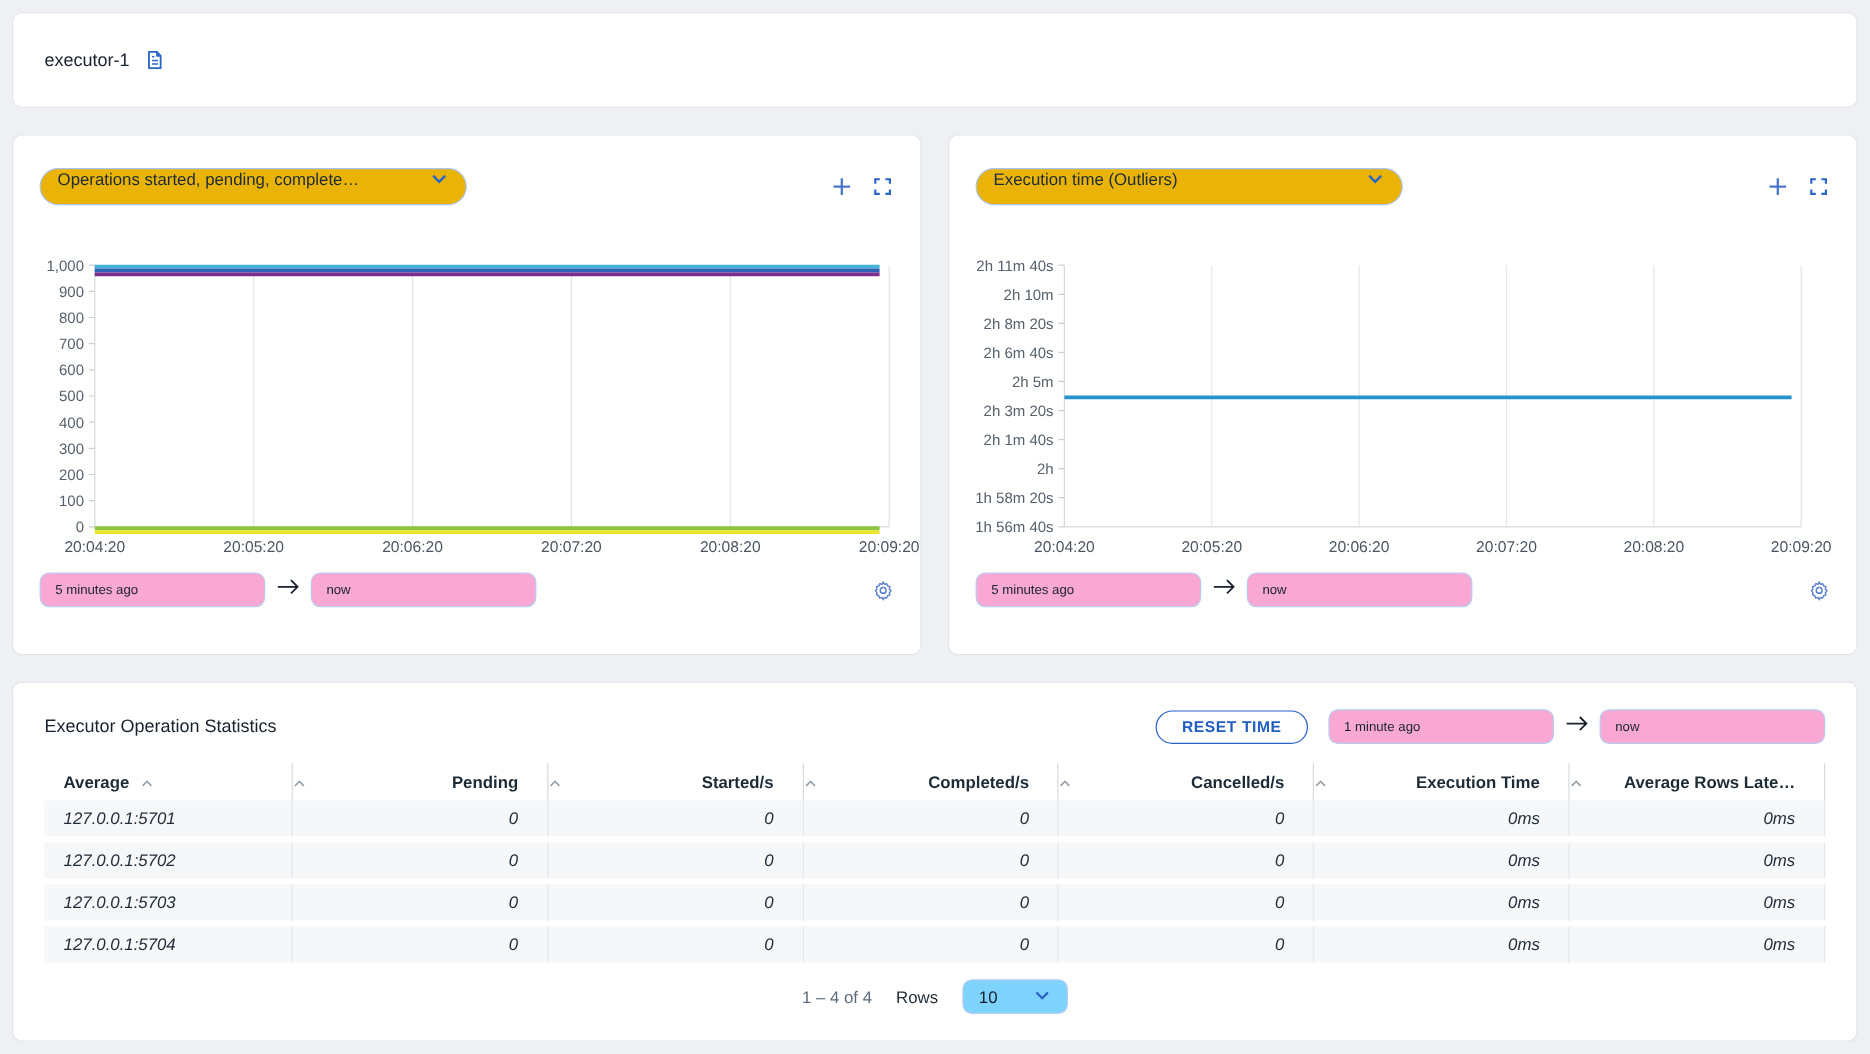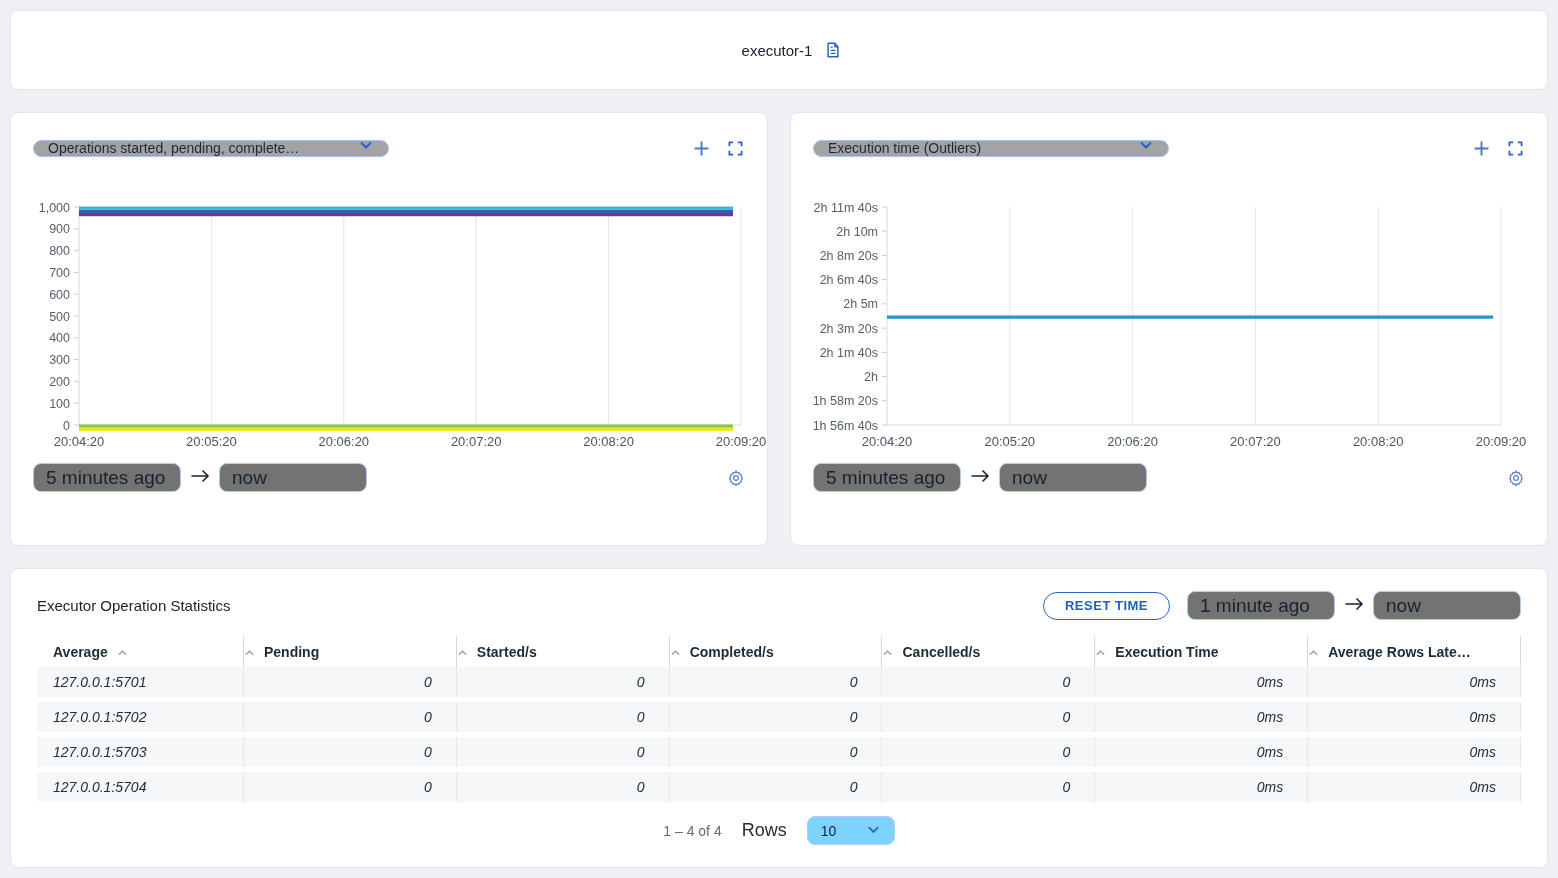--- a/index.html
+++ b/index.html
@@ -16,50 +16,49 @@
     border: 1px solid #e2e5ea;
     border-radius: 8px;
   }
   
   .top-bar {
     height: 80px;
     display: flex;
     align-items: center;
     gap: 12px;
     padding-left: 26px;
-    justify-content: center;
   }
   .top-bar .title { font-size: 15px; color: #17222e; }
   .icon-btn { background: none; border: none; cursor: pointer; display: inline-flex; align-items: center; }
   
   .charts-row { display: flex; gap: 22px; margin-top: 22px; }
   .chart-card { flex: 1; height: 434px; padding: 0 22px; overflow: hidden; }
   .chart-head { margin-top: 27px; display: flex; align-items: center; justify-content: space-between; }
   .select-pill {
-    width: 356px; height: 17px;
-    background: #a3a3a3;
+    width: 356px; height: 31px;
+    background: #eab308;
     border: 1px solid #a9c4ee;
     border-radius: 16px;
-    display: flex; align-items: flex-end; justify-content: space-between;
+    display: flex; align-items: flex-start; justify-content: space-between;
     padding: 0 14px;
     font-size: 14px; color: #1d2b36;
     font-family: "Liberation Sans", sans-serif;
     cursor: pointer;
   }
   .head-icons { display: flex; align-items: center; gap: 18px; padding-right: 2px; }
   .chart-area { margin-top: 40px; height: 260px; }
   .chart-area svg { overflow: visible; }
   .chart-foot { display: flex; align-items: center; gap: 9px; margin-top: 6px; }
   .time-input {
-    width: 148px; height: 29px;
-    background: #737373;
+    width: 188px; height: 29px;
+    background: #f9a8d4;
     border: 1px solid #b6cbf0;
     border-radius: 8px;
     padding: 0 12px;
-    font-size: 19px; color: #17222e;
+    font-size: 11px; color: #17222e;
     font-family: "Liberation Sans", sans-serif;
   }
   .gear-wrap { margin-left: auto; display: inline-flex; }
   .xl { font-size: 13px; fill: #4a5560; }
   .yl { font-size: 12.5px; fill: #55606c; }
   
   .table-card { margin-top: 22px; height: 300px; padding: 0 26px; }
   .stats-head { margin-top: 22px; display: flex; align-items: center; }
   .stats-head .title { font-size: 15px; color: #17222e; }
   .stats-controls { margin-left: auto; display: flex; align-items: center; gap: 9px; }
@@ -75,31 +74,31 @@
   }
   .grid-table { margin-top: 16px; }
   .t-row { display: grid; grid-template-columns: 207px repeat(6, 1fr); }
   .t-head .cell {
     height: 31px; display: flex; align-items: center;
     font-weight: 700; font-size: 14px; color: #1d2b36;
     border-right: 1px solid #d5d9df;
     gap: 9px;
   }
   .t-head .cell.first { padding-left: 16px; justify-content: flex-start; }
-  .t-head .cell:not(.first) { justify-content: flex-start; padding-right: 24px; }
+  .t-head .cell:not(.first) { justify-content: space-between; padding-right: 24px; }
   .t-body .t-row { background: #f6f7f9; height: 30px; margin-bottom: 5px; font-style: italic; }
   .t-body .cell {
     display: flex; align-items: center; font-size: 14px; color: #222e3a;
     border-right: 1px solid #e4e7eb;
   }
   .t-body .cell.first { padding-left: 16px; justify-content: flex-start; }
   .t-body .cell:not(.first) { justify-content: flex-end; padding-right: 24px; }
   .pagination { display: flex; align-items: center; justify-content: center; gap: 20px; margin-top: 14px; }
   .pagination .range { font-size: 14px; color: #5d6b7c; }
-  .pagination .rows-label { font-size: 18px; color: #222e3a; }
+  .pagination .rows-label { font-size: 14px; color: #222e3a; }
   .rows-select {
     width: 88px; height: 29px;
     background: #7dd3fc; border: 1px solid #b6cbf0; border-radius: 8px;
     display: flex; align-items: center; justify-content: space-between;
     padding: 0 13px; font-size: 14px; color: #17222e;
     font-family: "Liberation Sans", sans-serif; cursor: pointer;
   }
 </style>
 </head>
 <body>

